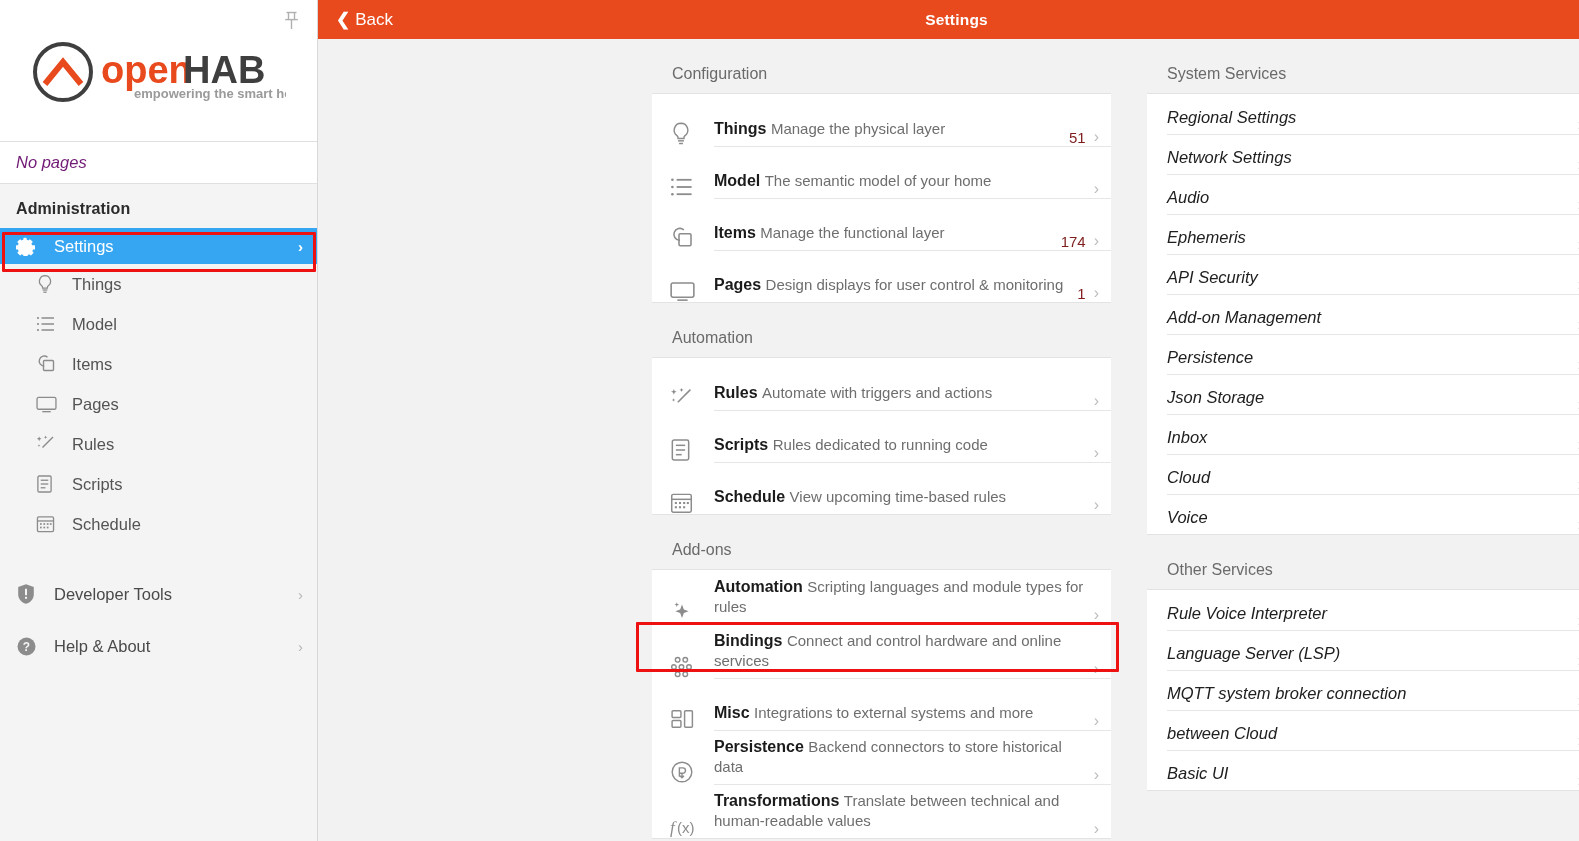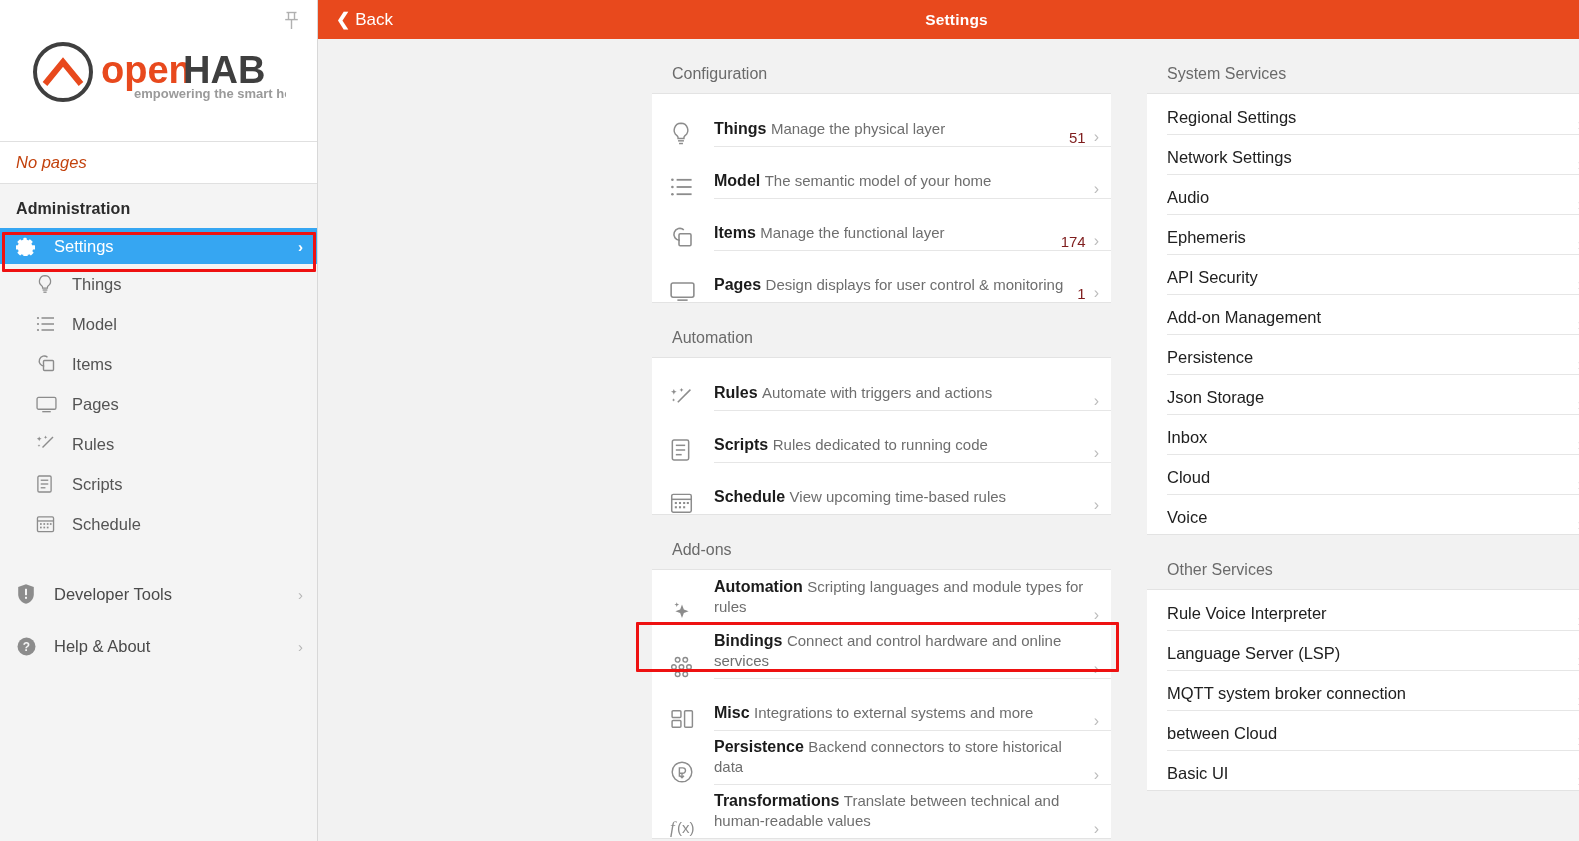--- a/index.html
+++ b/index.html
@@ -31,21 +31,21 @@
     width: 24px; height: 26px; cursor: pointer;
     display: flex; align-items: center; justify-content: center;
   }
   .logo-wrap { display: flex; align-items: flex-end; margin-top: 2px; font-weight: bold; }
 
   .no-pages {
     height: 42px; background: #ffffff;
     border-bottom: 1px solid #e0e0e0;
     display: flex; align-items: center;
     padding-left: 16px;
-    font-style: italic; font-size: 16.5px; color: #c2410c;
+    font-style: italic; font-size: 16.5px; color: #701a75;
   }
 
   .admin-head {
     padding: 16px 16px 10px 16px;
     font-size: 16px; font-weight: bold; color: #2b2b2b;
     letter-spacing: .1px;
   }
 
   .nav-row {
     display: flex; align-items: center;
@@ -123,21 +123,21 @@
   .item .txt { flex: 1; padding: 7px 0; min-width: 0; }
   .item .t-title { font-size: 16px; font-weight: bold; color: #1b1b1b; line-height: 20px; }
   .item .t-sub { font-size: 15px; color: #6e6e6e; line-height: 20px; margin-top: 1px; }
   .item .cnt { font-size: 15px; color: #7f1d1d; padding-right: 8px; }
   .item .chev { color: #bdbdbd; font-size: 16px; }
   .item + .item::before {
     content: ""; position: absolute; left: 62px; right: 0; top: 0;
     height: 1px; background: #e6e6e6;
   }
   .item.simple { min-height: 40px; padding-left: 20px; }
-  .item.simple .txt .t-title { font-weight: normal; font-size: 16.5px; color: #202020; }
+  .item.simple .txt .t-title { font-weight: normal; font-size: 16.5px; color: #202020; font-style: italic; }
   .item.simple + .item.simple::before { left: 20px; }
 
   svg { display: block; }
 </style>
 </head>
 <body>
 
 <div class="app">
 
   <div class="sidebar">

